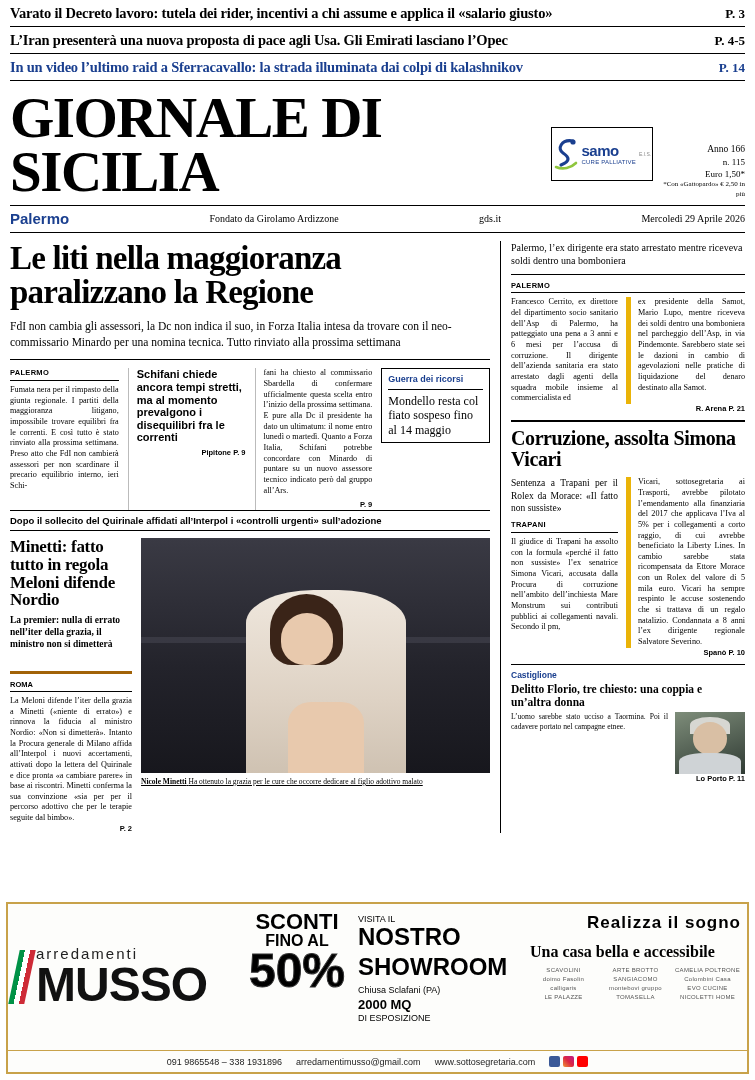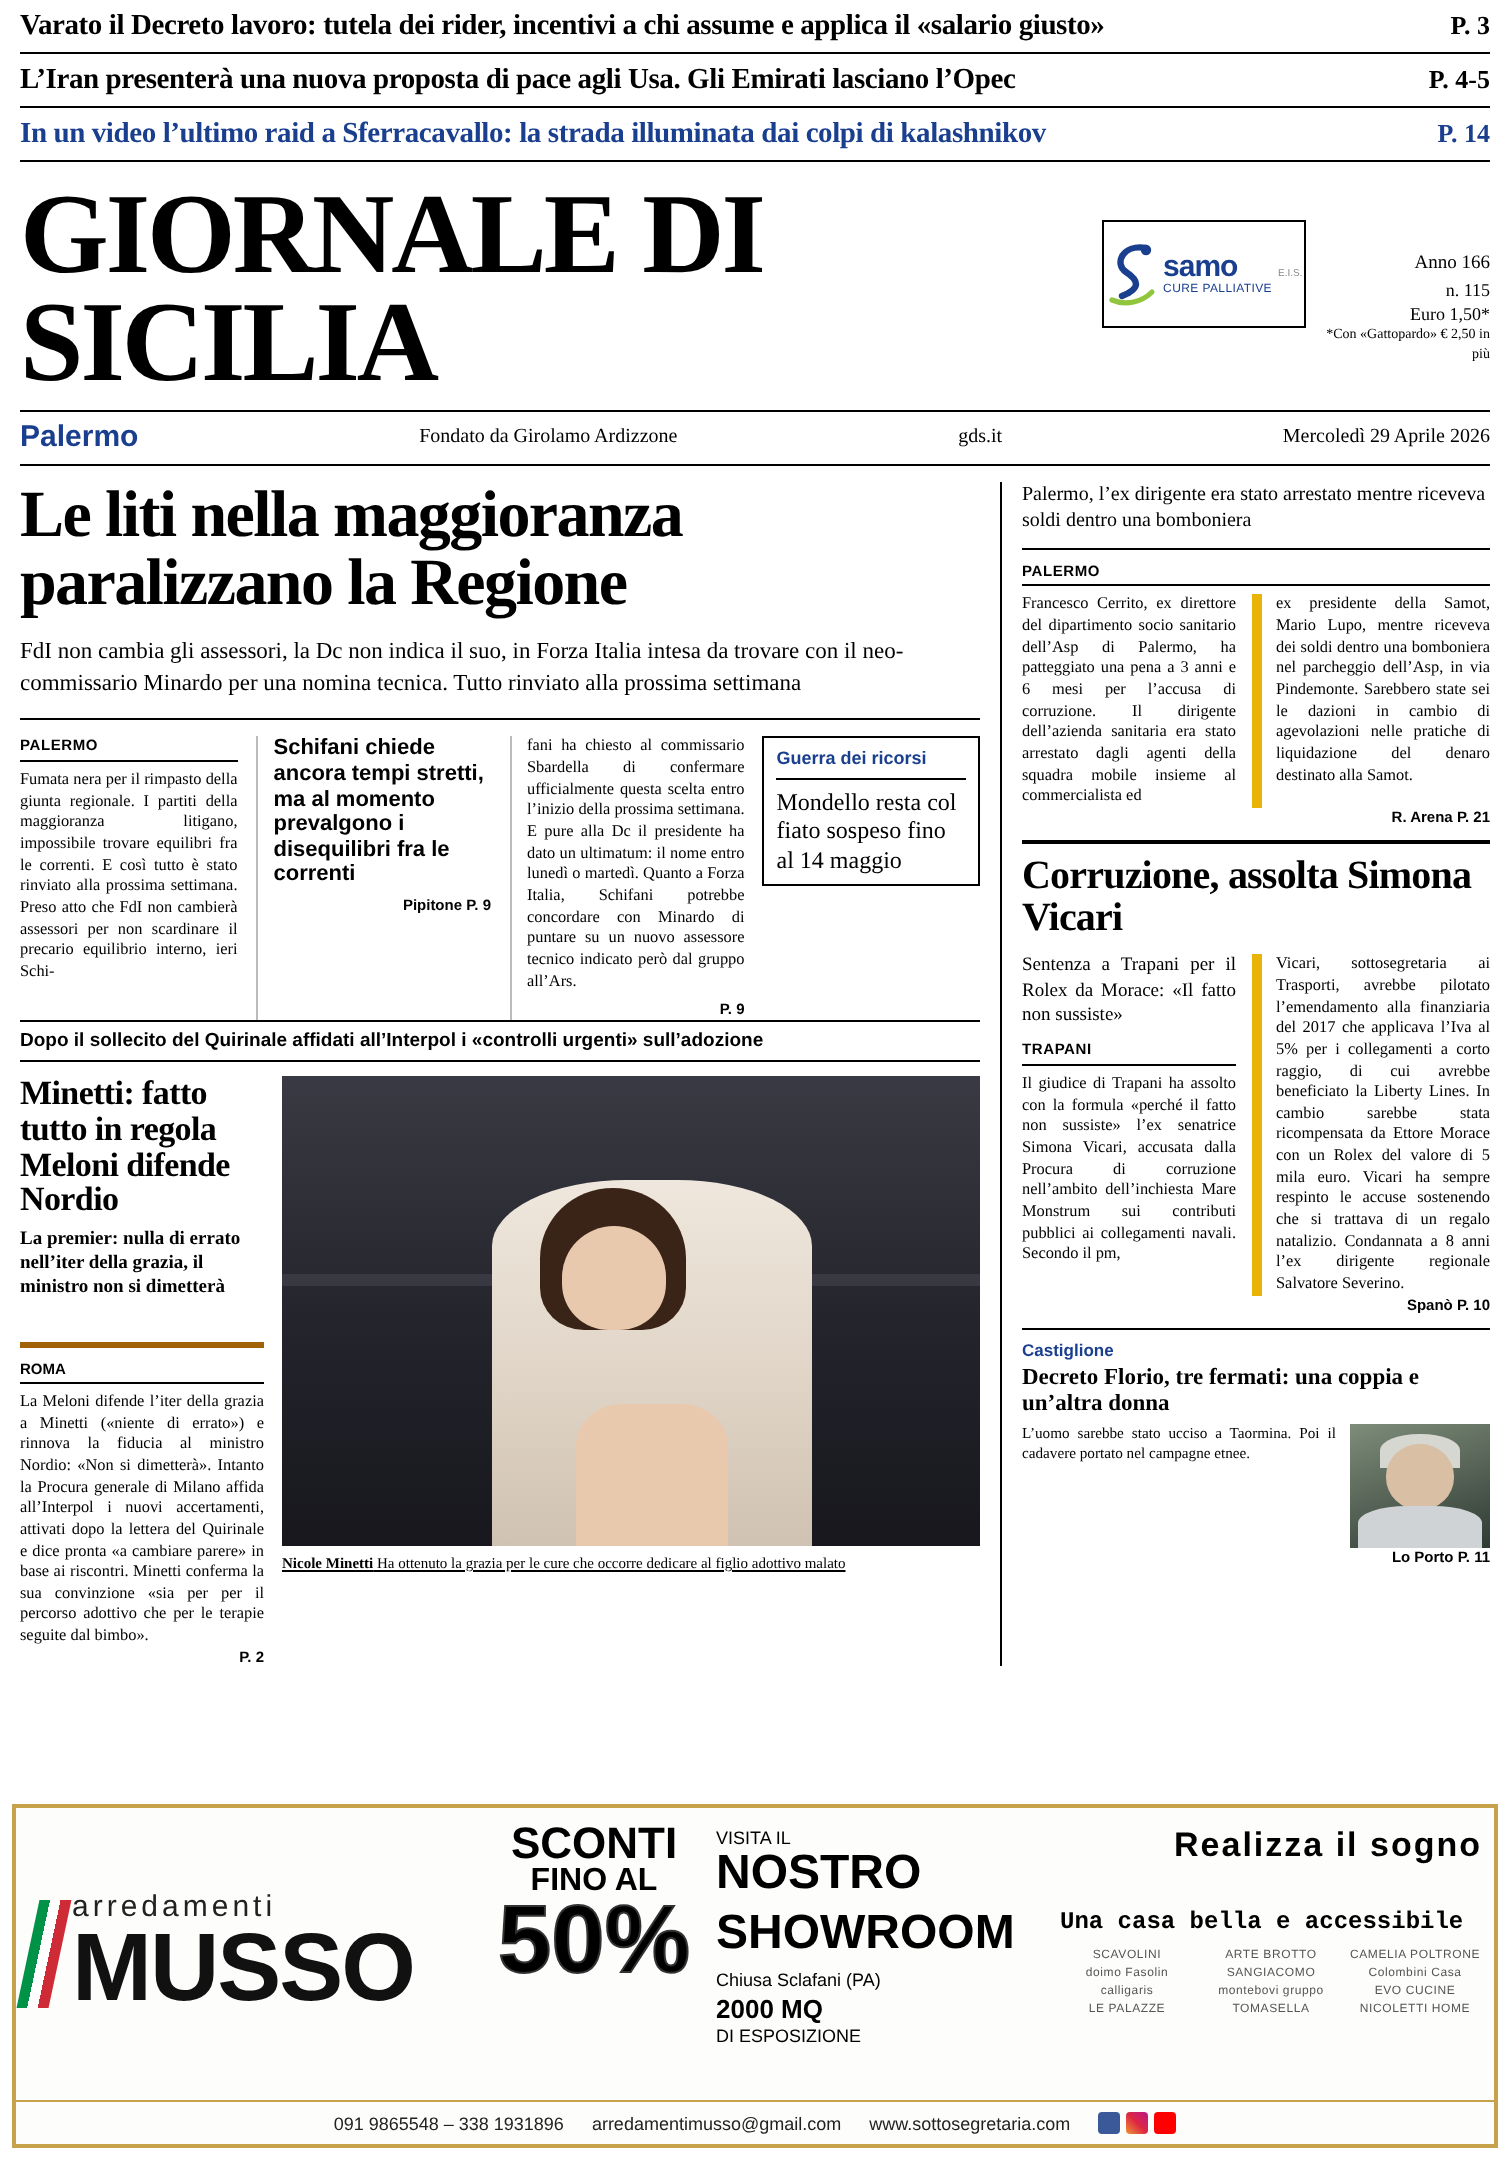--- a/index.html
+++ b/index.html
@@ -20,21 +20,21 @@
     border-bottom:1px solid #000;
     padding:5px 0 4px 0;
   }
   .tsrow:first-child { border-top:none; }
   .tsrow .txt { font-weight:bold; font-size:14.5px; letter-spacing:-0.2px; }
   .tsrow .pg  { font-weight:bold; font-size:13px; margin-left:10px; white-space:nowrap; }
   .tsrow.blue .txt, .tsrow.blue .pg { color:#1a3f8f; }
 
   
   .masthead {
-    display:flex; align-items:center; justify-content:space-between;
+    display:flex; align-items:flex-end; justify-content:space-between;
     padding:6px 10px 0 10px;
   }
   .mast-title {
     font-family:"Liberation Serif", serif;
     font-weight:bold;
     font-size:57px;
     line-height:0.95;
     letter-spacing:-1.5px;
     margin-top:4px;
   }
@@ -158,21 +158,21 @@
   .ad-sconti { width:122px; text-align:center; padding-top:8px; }
   .ad-sconti .l1 { font-family:"Liberation Sans", sans-serif; font-weight:bold; font-size:22px; line-height:0.95; }
   .ad-sconti .l2 { font-family:"Liberation Sans", sans-serif; font-weight:bold; font-size:16px; line-height:1; }
   .ad-sconti .l3 { font-family:"Liberation Sans", sans-serif; font-weight:bold; font-size:48px; line-height:0.9; color:#000000; -webkit-text-stroke:1px #333; }
   .ad-mid { width:172px; padding-top:10px; }
   .ad-mid .t1 { font-family:"Liberation Sans", sans-serif; font-weight:bold; font-size:24px; line-height:1; margin-bottom:6px; }
   .ad-mid .t2 { font-family:"Liberation Sans", sans-serif; font-size:9px; line-height:1.25; }
   .ad-mid .t2 b { font-size:13px; }
   .ad-right { flex:1; padding-top:10px; padding-right:6px; display:flex; flex-direction:column; }
   .ad-right .r1 { font-family:"Liberation Sans", sans-serif; font-weight:bold; font-size:17px; line-height:1; letter-spacing:1px; text-align:right; }
-  .ad-right .r2 { font-family:Liberation Mono, monospace; font-weight:bold; font-size:12px; line-height:1.15; margin-top:24px; }
+  .ad-right .r2 { font-family:Liberation Serif, serif; font-weight:bold; font-size:16px; line-height:1.15; margin-top:12px; }
   .brands { display:grid; grid-template-columns:repeat(3,1fr); gap:3px 5px; margin-top:6px; }
   .brands span { font-family:"Liberation Sans", sans-serif; font-size:6px; color:#555; text-align:center; letter-spacing:0.3px; }
   .ad-foot {
     border-top:1px solid #c8a24a; height:22px; display:flex; align-items:center;
     justify-content:center; gap:14px;
     font-family:"Liberation Sans", sans-serif; font-size:9px; color:#222;
   }
   .ad-foot .soc { display:flex; gap:3px; }
   .ad-foot .soc i { width:11px; height:11px; display:inline-block; border-radius:2px; }
   .soc .fb { background:#3b5998; }
@@ -316,21 +316,21 @@
           <span>Vicari, sottosegretaria ai Trasporti, avrebbe pilotato l’emendamento alla finanziaria del 2017 che applicava l’Iva al 5% per i collegamenti a corto raggio, di cui avrebbe beneficiato la Liberty Lines. In cambio sarebbe stata ricompensata da Ettore Morace con un Rolex del valore di 5 mila euro. Vicari ha sempre respinto le accuse sostenendo che si trattava di un regalo natalizio. Condannata a 8 anni l’ex dirigente regionale Salvatore Severino.</span>
         </div>
       </div>
       <div class="byline">
         <span>Spanò</span>
         <span>P. 10</span>
       </div>
 
       <div class="castig">
         <div class="k">Castiglione</div>
-        <div class="h">Decreto Florio, tre fermati: una coppia e un’altra donna</div>
+        <div class="h">Delitto Florio, tre chiesto: una coppia e un’altra donna</div>
         <div class="castig-flex">
           <div class="txt">L’uomo sarebbe stato ucciso a Taormina. Poi il cadavere portato nel campagne etnee.</div>
           <div class="castig-photo">
             <div class="hr"></div>
               <div class="f"></div>
               <div class="b"></div>
           </div>
         </div>
         <div class="byline">
           <span>Lo Porto</span>

